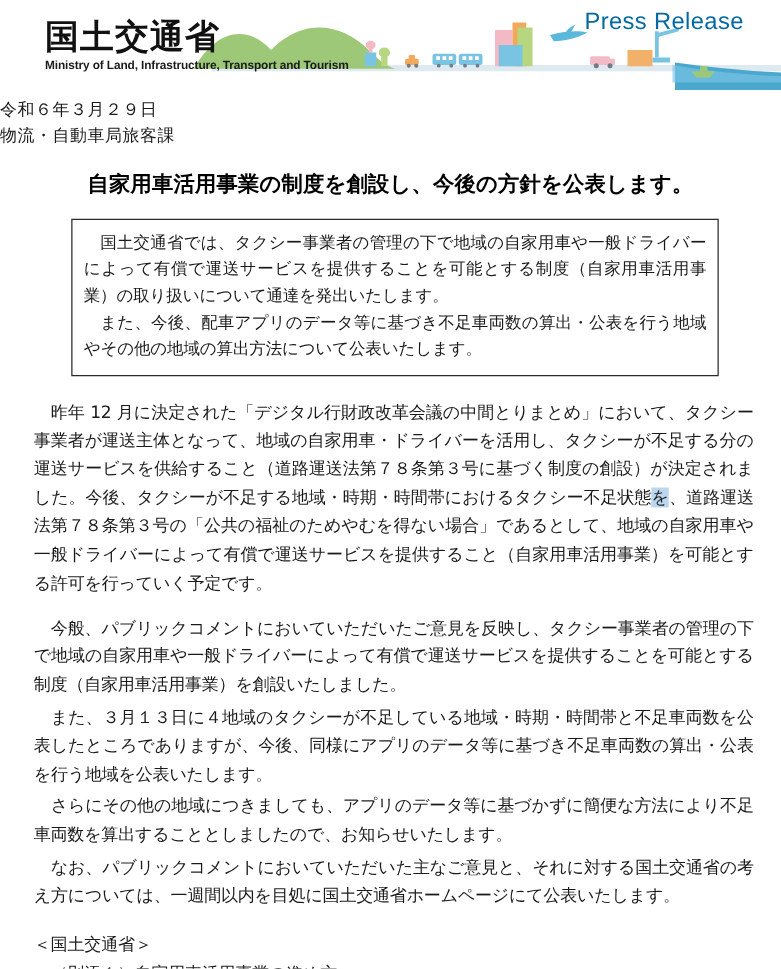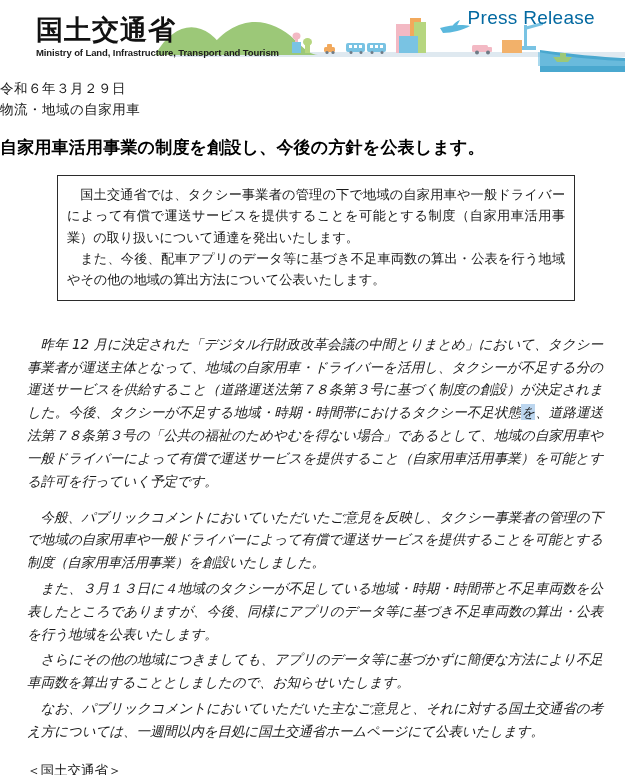--- a/index.html
+++ b/index.html
@@ -71,21 +71,21 @@
     text-align: left;
     padding-right: 58px;
     font-size: 13.5px;
     line-height: 1.55;
     letter-spacing: 0.5px;
   }
 
   
   .doc-title {
     margin-top: 16px;
-    text-align: left;
+    text-align: center;
     font-size: 17px;
     font-weight: bold;
     letter-spacing: 0.2px;
     color: #000;
   }
 
   
   .summary-box {
     margin: 16px 50px 0 57px;
     border: 1px solid #2b2b2b;
@@ -96,22 +96,21 @@
     margin: 0;
     font-size: 13.2px;
     line-height: 1.62;
     text-align: justify;
     text-indent: 1em;
     letter-spacing: -0.1px;
   }
 
   
   .body-area {
-    margin: 32px 22px 0 27px;
-    font-style: italic;
+    margin: 18px 22px 0 27px;
   }
   .body-area p {
     margin: 0 0 3px 0;
     font-size: 13.6px;
     line-height: 1.68;
     text-align: justify;
     text-indent: 1em;
     letter-spacing: -0.15px;
   }
   .para-gap {
@@ -202,21 +201,21 @@
   <div class="logo-block">
     <div class="logo-jp">国土交通省</div>
     <div class="logo-en">Ministry of Land, Infrastructure, Transport and Tourism</div>
   </div>
 
   <div class="press-release">Press Release</div>
 </div>
 
 <div class="meta">
   <div>令和６年３月２９日</div>
-  <div>物流・地域の自家用車</div>
+  <div>物流・自動車局旅客課</div>
 </div>
 
 <div class="doc-title">自家用車活用事業の制度を創設し、今後の方針を公表します。</div>
 
 <div class="summary-box">
   <p>国土交通省では、タクシー事業者の管理の下で地域の自家用車や一般ドライバーによって有償で運送サービスを提供することを可能とする制度（自家用車活用事業）の取り扱いについて通達を発出いたします。</p>
   <p>また、今後、配車アプリのデータ等に基づき不足車両数の算出・公表を行う地域やその他の地域の算出方法について公表いたします。</p>
 </div>
 
 <div class="body-area">

